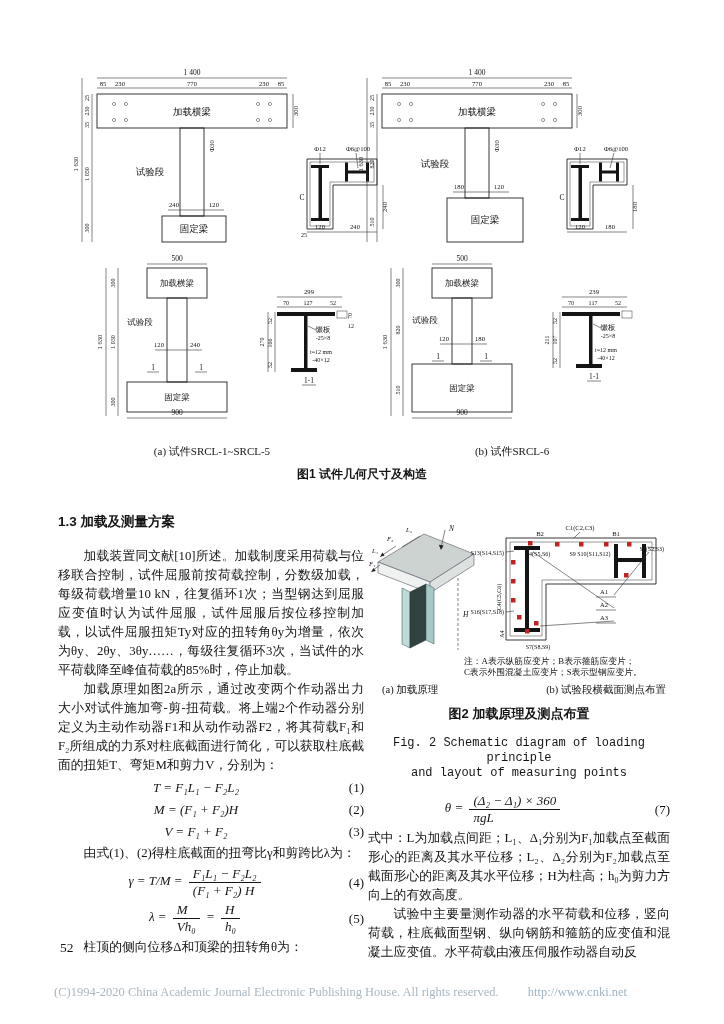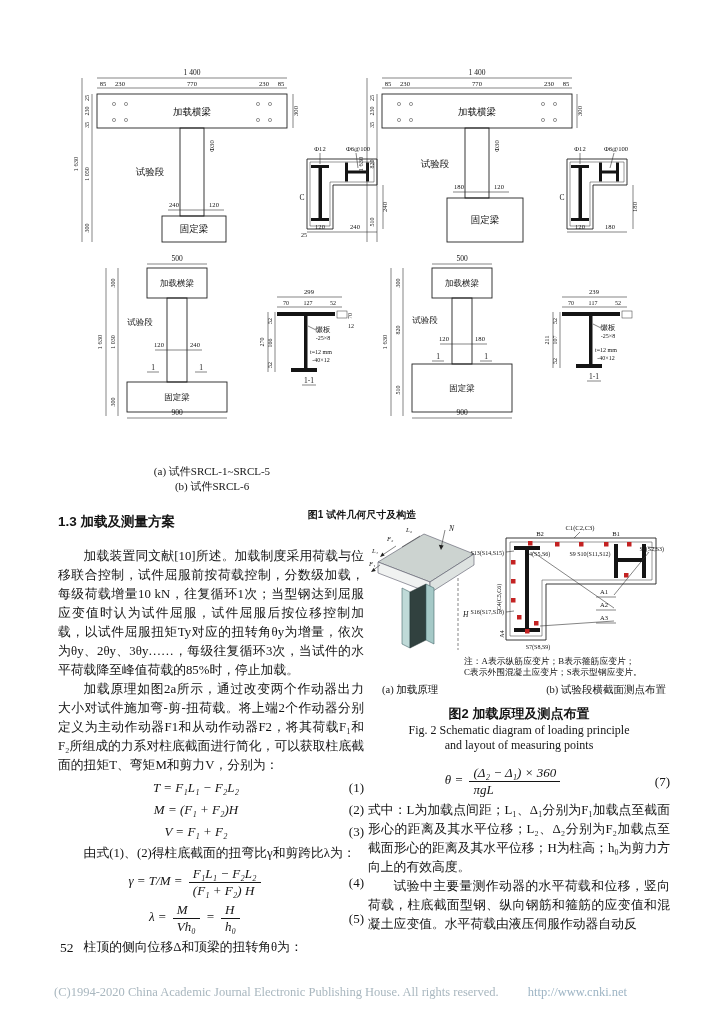--- a/index.html
+++ b/index.html
@@ -16,24 +16,24 @@
   .oi{fill:none;stroke:#333;stroke-width:0.5;}
   .ln{stroke:#333;stroke-width:0.6;fill:none;}
   .stl{fill:#141414;}
   .rs{fill:#c32222;}
   .t55{font-size:6px;}
   .t6{font-size:6.6px;}
   .t7{font-size:7.5px;}
   .t8{font-size:8.5px;}
   .t9{font-size:9.5px;}
   .ti{font-style:italic;}
-  .fig1-subs{display:flex;font-size:11px;margin-top:20px;flex-direction:column;}
+  .fig1-subs{display:flex;font-size:11px;margin-top:0;}
   .fig1-subs span{width:50%;text-align:center;}
-  .figcap-zh{text-align:center;font-weight:bold;font-size:10px;
-    font-family:"Liberation Sans","DejaVu Sans",sans-serif;margin-top:14px;}
+  .figcap-zh{text-align:center;font-weight:bold;font-size:12px;
+    font-family:"Liberation Sans","DejaVu Sans",sans-serif;margin-top:7px;}
   .figcap-en{text-align:center;font-size:12px;margin-top:4px;}
   
   .col-left{position:absolute;left:58px;top:512px;width:306px;
     font-size:12.8px;line-height:19px;text-align:justify;}
   .col-right{position:absolute;left:368px;top:522px;width:302px;
     font-size:12.8px;line-height:19px;text-align:justify;}
   .sec-h{font-weight:bold;font-size:13.5px;
     font-family:"Liberation Sans","DejaVu Sans",sans-serif;margin:0 0 16px 0;}
   .para{margin:0;text-indent:2em;}
   .para.noindent{text-indent:0;}
@@ -42,21 +42,21 @@
   .eqtag{font-style:normal;width:30px;text-align:right;}
   .frac{display:inline-block;vertical-align:middle;text-align:left;margin:0 3px;}
   .ft{display:block;border-bottom:1px solid #141414;padding:0 4px;line-height:16px;}
   .fb{display:block;padding:0 4px;line-height:16px;}
   
   .fig2-note{font-size:8.8px;line-height:11px;margin:2px 0 1px 96px;text-align:left;text-indent:0;}
   .fig2-subs{display:flex;font-size:10.5px;margin-top:2px;gap:36px;}
   .fig2-subs .sa{margin-left:14px;}
   .fig2-subs .sb{margin-left:auto;margin-right:4px;}
   .fig2 .figcap-zh{font-size:13px;margin-top:5px;}
-  .fig2 .figcap-en{line-height:15px;margin-top:0;}
+  .fig2 .figcap-en{line-height:15px;margin-top:13px;font-family:Liberation Mono, monospace;}
   .spacer8{height:9px;}
   
   .pageno{position:absolute;left:60px;top:940px;font-size:13.5px;}
   .footer{position:absolute;left:54px;top:985px;width:640px;font-size:12.5px;
     color:#a9b7bf;white-space:nowrap;}
   .footer .url{margin-left:26px;color:#9db4c4;}
 </style>
 </head>
 <body>
 

